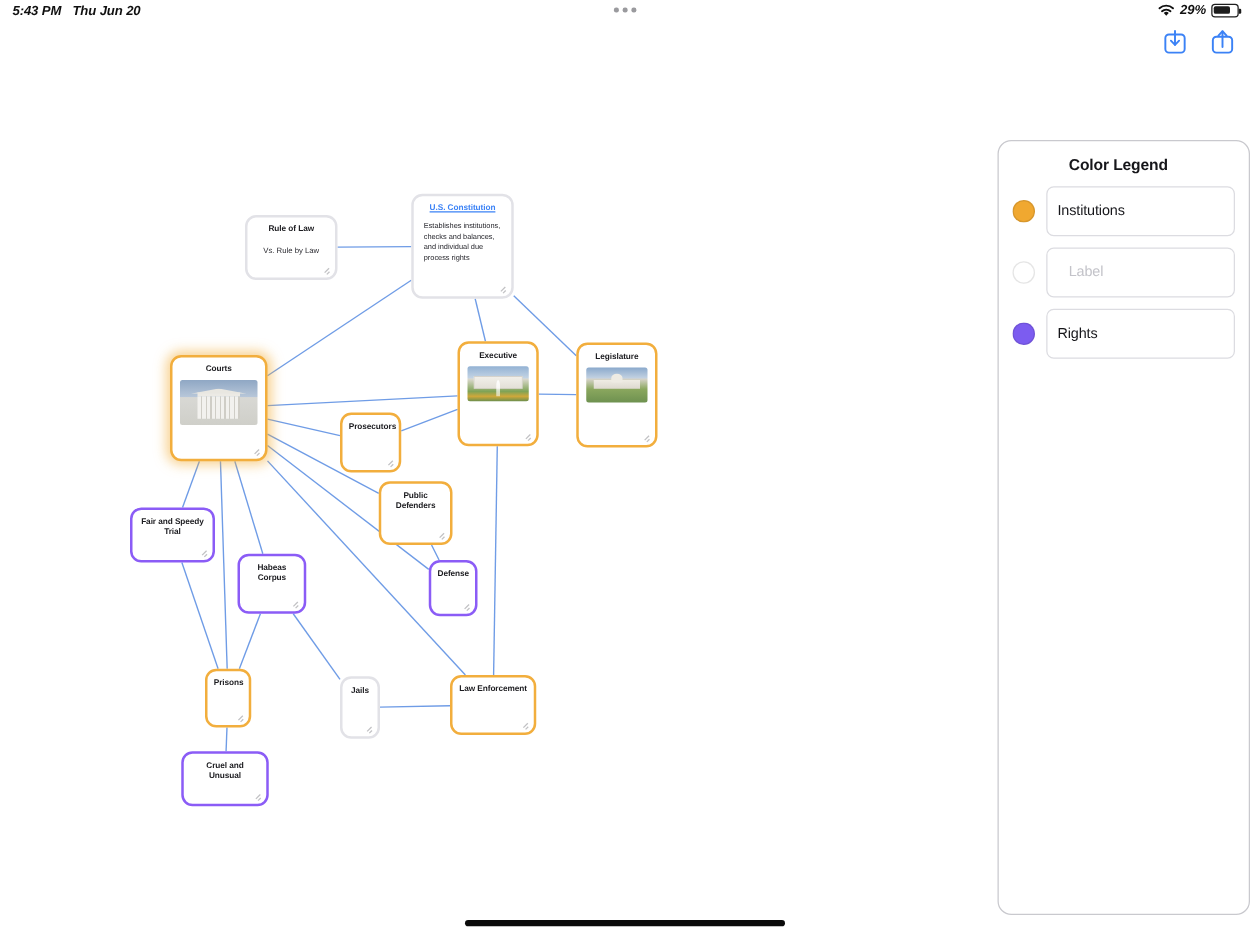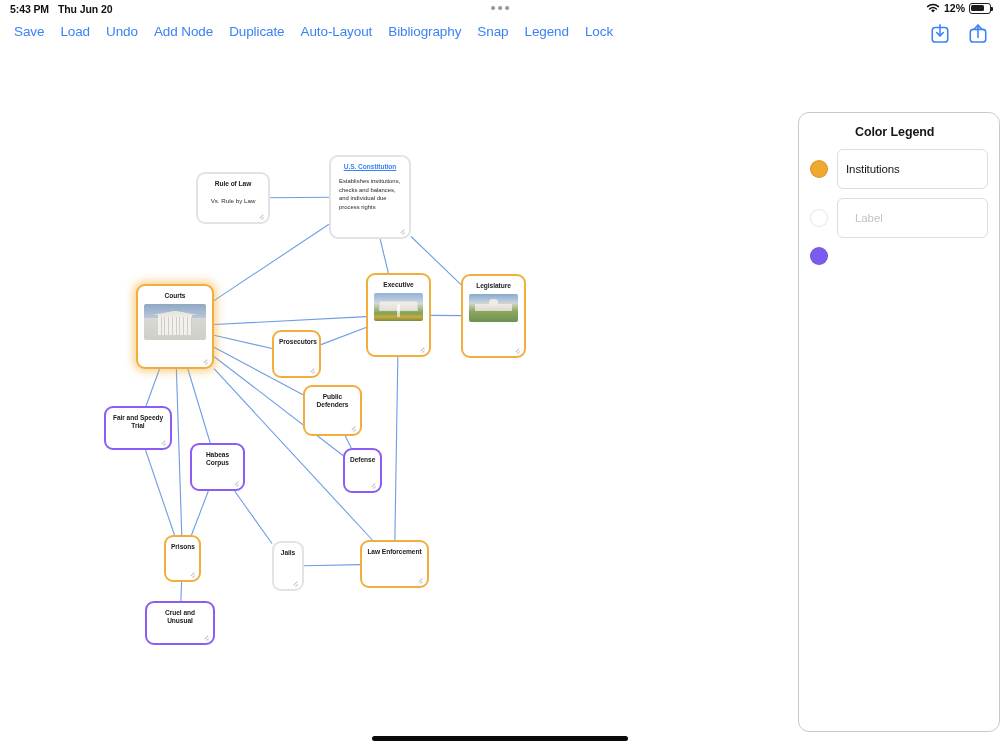--- a/index.html
+++ b/index.html
@@ -8,21 +8,21 @@
     width: 1000px; height: 750px;
     background: #ffffff;
     font-family: "Liberation Sans", sans-serif;
     overflow: hidden;
   }
   #app { position: relative; width: 1000px; height: 750px; }
 
   
   .statusbar {
     position: absolute; top: 0; left: 0; width: 1000px; height: 20px;
-    display: flex; align-items: center;
+    display: flex; align-items: center; font-style: italic;
   }
   .sb-left {
     position: absolute; left: 10px; top: 3px;
     font-size: 10.5px; font-weight: 600; color: #101010;
     display: flex; gap: 9px; align-items: baseline;
   }
   .sb-time { letter-spacing: -0.1px; }
   .sb-date { letter-spacing: -0.1px; }
   .sb-dots {
     position: absolute; left: 50%; top: 6px; transform: translateX(-50%);
@@ -214,40 +214,28 @@
       <i></i>
       <i></i>
       <i></i>
     </div>
     <div class="sb-right">
       <svg class="wifi-ico" width="14" height="11" viewBox="0 0 14 11">
         <path d="M7 9.6 L9 7.3 A3 3 0 0 0 5 7.3 Z" fill="#111"></path>
         <path d="M1.6 3.6 A8 8 0 0 1 12.4 3.6" stroke="#111" stroke-width="1.5" fill="none" stroke-linecap="round"></path>
         <path d="M3.6 6 A5.2 5.2 0 0 1 10.4 6" stroke="#111" stroke-width="1.5" fill="none" stroke-linecap="round"></path>
       </svg>
-      <span>12%</span>
+      <span>29%</span>
       <span class="batt">
           <span class="batt-fill"></span>
         </span>
     </div>
   </div>
 
   <div class="toolbar">
-    <div class="tb-items" id="toolbar-items">
-        <div class="tb-item">Save</div>
-        <div class="tb-item">Load</div>
-        <div class="tb-item">Undo</div>
-        <div class="tb-item">Add Node</div>
-        <div class="tb-item">Duplicate</div>
-        <div class="tb-item">Auto-Layout</div>
-        <div class="tb-item">Bibliography</div>
-        <div class="tb-item">Snap</div>
-        <div class="tb-item">Legend</div>
-        <div class="tb-item">Lock</div>
-      </div>
     <div class="tb-right">
       <svg class="tb-icon" viewBox="0 0 22 24">
         <rect x="2.5" y="6" width="17" height="16" rx="3.2" fill="none" stroke="#3b82f6" stroke-width="1.7"></rect>
         <path d="M11 3 V15" stroke="#3b82f6" stroke-width="1.7" stroke-linecap="round"></path>
         <path d="M7.4 11.5 L11 15.2 L14.6 11.5" fill="none" stroke="#3b82f6" stroke-width="1.7" stroke-linecap="round" stroke-linejoin="round"></path>
       </svg>
       <svg class="tb-icon" viewBox="0 0 22 24">
         <rect x="2.5" y="8" width="17" height="14" rx="3.2" fill="none" stroke="#3b82f6" stroke-width="1.7"></rect>
         <path d="M11 17 V3.4" stroke="#3b82f6" stroke-width="1.7" stroke-linecap="round"></path>
         <path d="M7.4 7 L11 3.2 L14.6 7" fill="none" stroke="#3b82f6" stroke-width="1.7" stroke-linecap="round" stroke-linejoin="round"></path>
@@ -351,18 +339,19 @@
         <div class="legend-row">
           <div class="swatch" style="background: rgb(240, 168, 48);"></div>
           <div class="legend-input">Institutions</div>
         </div>
         <div class="legend-row">
           <div class="swatch" style="background: rgb(255, 255, 255);"></div>
           <div class="legend-input placeholder">Label</div>
         </div>
         <div class="legend-row">
           <div class="swatch" style="background: rgb(124, 92, 240);"></div>
+          <div class="legend-input">Rights</div>
         </div>
       </div>
   </div>
 
   <div class="home-ind"></div>
 </div>
 
 </body></html>

